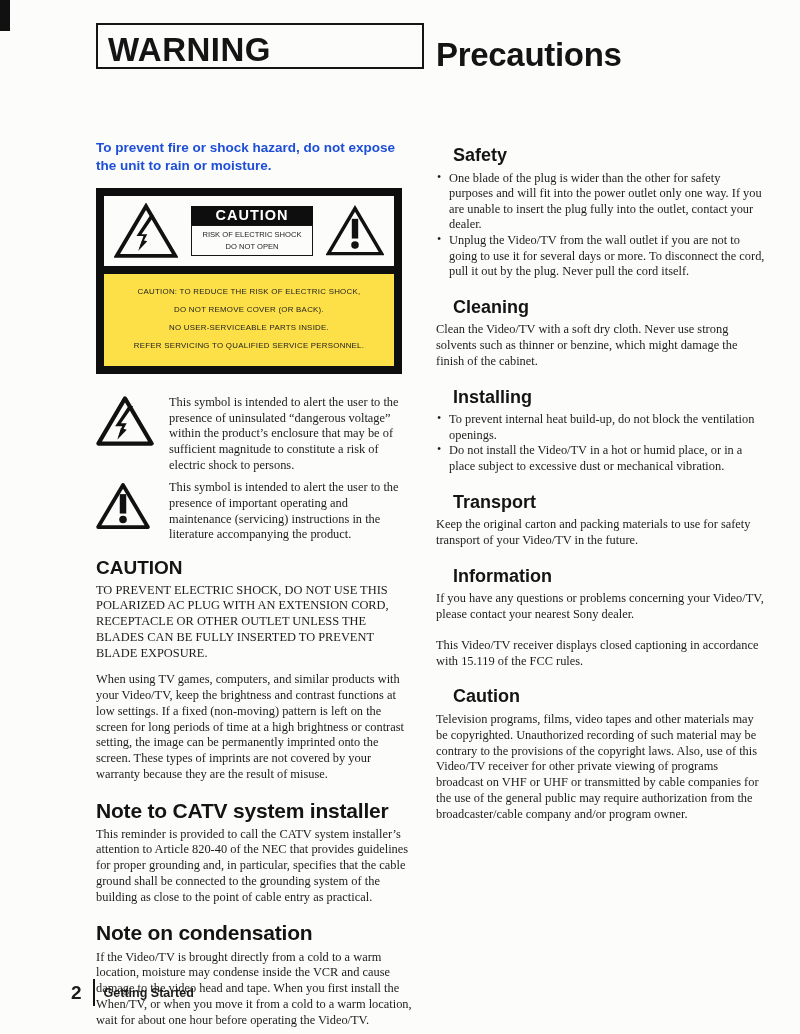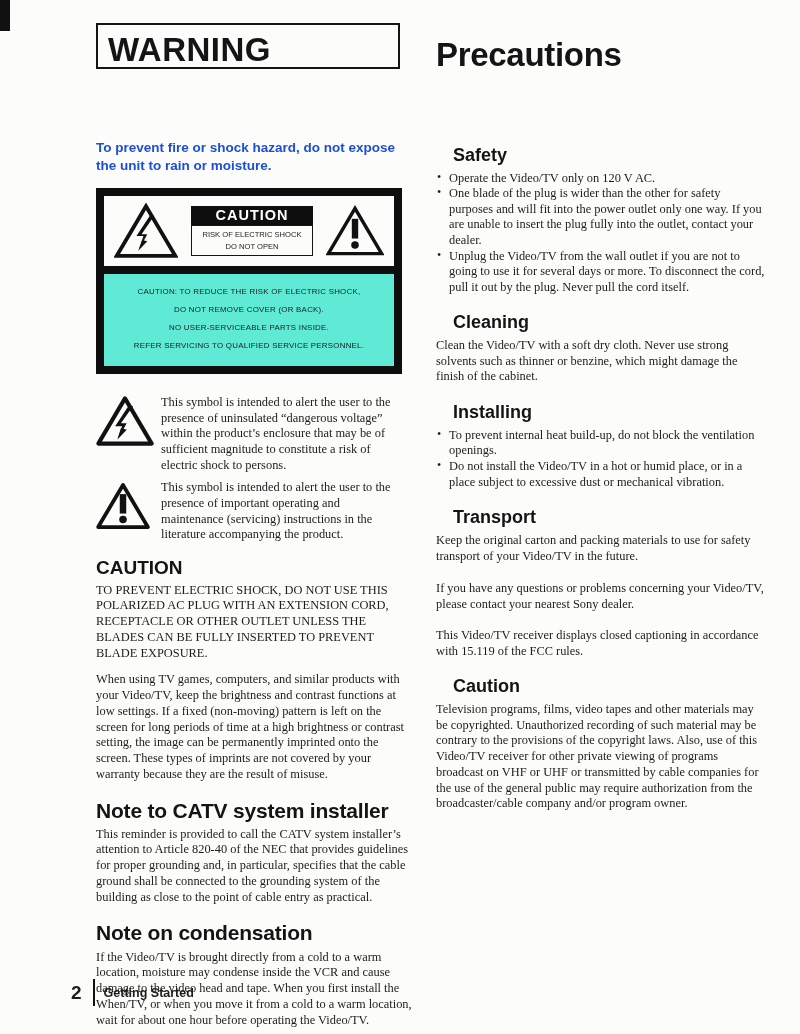--- a/index.html
+++ b/index.html
@@ -9,21 +9,21 @@
     font-family:"Liberation Serif",serif;
   }
   .corner-mark{position:absolute;left:0;top:0;width:10px;height:31px;background:#111;}
 
   
   .col-left{position:absolute;left:96px;top:23px;width:316px;}
   .col-right{position:absolute;left:436px;top:38px;width:330px;}
 
   
   .warning-box{
-    border:2px solid #151515;width:304px;height:46px;box-sizing:border-box;
+    border:2px solid #151515;width:328px;height:46px;box-sizing:border-box;
     display:flex;align-items:flex-end;padding:0 10px 1px;
   }
   .warning-box h1{
     margin:0;font-family:"Liberation Sans",sans-serif;font-weight:800;
     font-size:33px;letter-spacing:.5px;line-height:1;color:#141414;
   }
   .intro{
     margin-top:70px;font-family:"Liberation Sans",sans-serif;font-weight:700;
     font-size:13.5px;line-height:1.32;color:#1d4ed8;
   }
@@ -38,28 +38,28 @@
     background:#0e0e0e;color:#fff;text-align:center;
     font-family:"Liberation Sans",sans-serif;font-weight:700;font-size:14.5px;
     padding:1px 0 2px;letter-spacing:1px;
   }
   .cg-risk{
     border:1.5px solid #151515;text-align:center;
     font-family:"Liberation Sans",sans-serif;font-size:7.6px;line-height:1.55;
     padding:3px 1px;color:#222;
   }
   .cg-bottom{
-    background:#5eead4;margin-top:8px;text-align:center;
+    background:#fde047;margin-top:8px;text-align:center;
     font-family:"Liberation Sans",sans-serif;font-size:7.9px;color:#222;
     padding:13px 4px 16px;
   }
   .cg-bottom div{margin:0 0 9px;letter-spacing:.25px;}
   .cg-bottom div:last-child{margin-bottom:0;}
 
-  .sym-note{display:flex;gap:7px;align-items:flex-start;}
+  .sym-note{display:flex;gap:15px;align-items:flex-start;}
   .sym-note.first{margin-top:21px;}
   .sym-note.second{margin-top:7px;}
   .sym-ico{flex:0 0 58px;}
   .sym-text{font-size:12.4px;line-height:1.26;width:238px;}
 
   .l-head{
     font-family:"Liberation Sans",sans-serif;font-weight:800;color:#141414;
     font-size:19px;margin:15px 0 4px;line-height:1.1;
   }
   .l-head.big{font-size:21px;margin:16px 0 5px;letter-spacing:-.2px;}
@@ -168,21 +168,20 @@
     <h2 class="l-head big">Note on condensation</h2>
     <p class="l-para">If the Video/TV is brought directly from a cold to a warm location, moisture may condense inside the VCR and cause damage to the video head and tape. When you first install the When/TV, or when you move it from a cold to a warm location, wait for about one hour before operating the Video/TV.</p>
   </div>
 
   <div class="col-right">
     <h1 class="title">Precautions</h1>
 
     <div class="sec safety">
       <h2 class="r-head">Safety</h2>
       <ul class="r-list">
-        <li>Operate the Video/TV only on 120 V AC.</li>
         <li>One blade of the plug is wider than the other for safety purposes and will fit into the power outlet only one way. If you are unable to insert the plug fully into the outlet, contact your dealer.</li>
         <li>Unplug the Video/TV from the wall outlet if you are not to going to use it for several days or more. To disconnect the cord, pull it out by the plug. Never pull the cord itself.</li>
       </ul>
     </div>
 
     <div class="sec">
       <h2 class="r-head">Cleaning</h2>
       <p class="r-para">Clean the Video/TV with a soft dry cloth. Never use strong solvents such as thinner or benzine, which might damage the finish of the cabinet.</p>
     </div>
 
@@ -193,20 +192,21 @@
         <li>Do not install the Video/TV in a hot or humid place, or in a place subject to excessive dust or mechanical vibration.</li>
       </ul>
     </div>
 
     <div class="sec">
       <h2 class="r-head">Transport</h2>
       <p class="r-para">Keep the original carton and packing materials to use for safety transport of your Video/TV in the future.</p>
     </div>
 
     <div class="sec">
+      <h2 class="r-head">Information</h2>
       <p class="r-para">If you have any questions or problems concerning your Video/TV, please contact your nearest Sony dealer.</p>
       <p class="r-para gap">This Video/TV receiver displays closed captioning in accordance with 15.119 of the FCC rules.</p>
     </div>
 
     <div class="sec">
       <h2 class="r-head">Caution</h2>
       <p class="r-para">Television programs, films, video tapes and other materials may be copyrighted.  Unauthorized recording of such material may be contrary to the provisions of the copyright laws. Also, use of this Video/TV receiver for other private viewing of programs broadcast on VHF or UHF or transmitted by cable companies for the use of the general public may require authorization from the broadcaster/cable company and/or program owner.</p>
     </div>
   </div>
 

